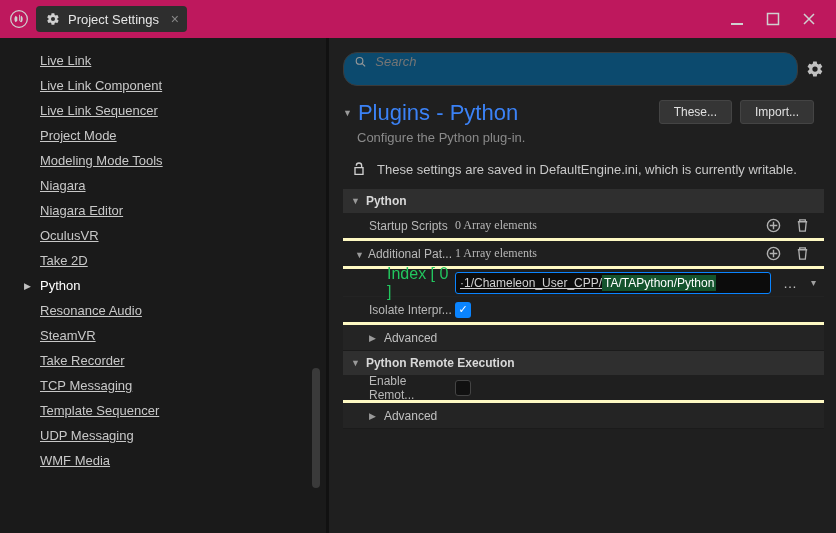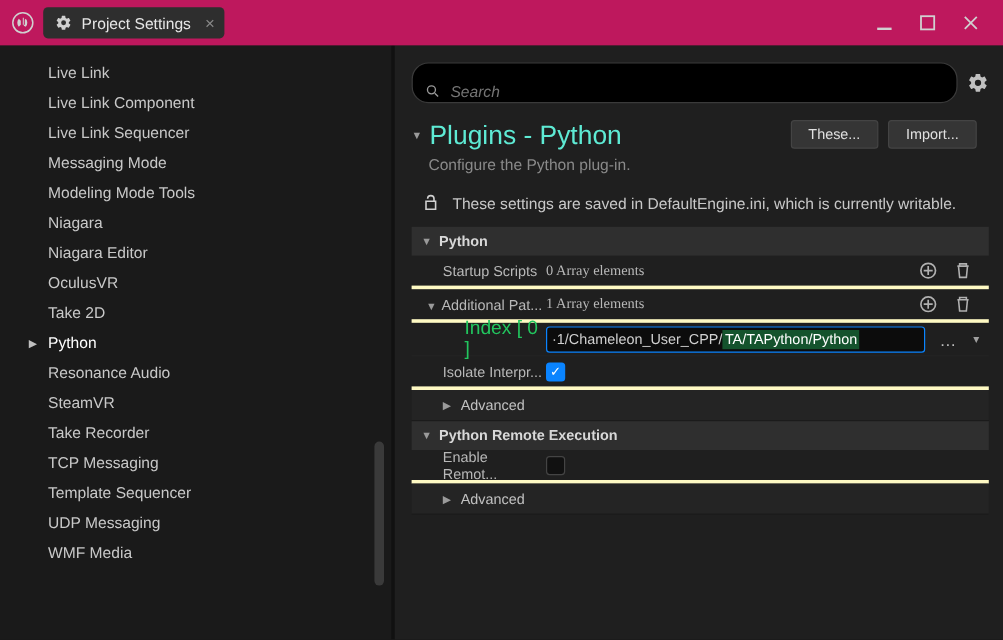--- a/index.html
+++ b/index.html
@@ -63,21 +63,21 @@
   }
   .sidebar-inner { height: 100%; overflow-y: hidden; }
   .sb-item {
     display: flex;
     align-items: center;
     padding: 5px 8px 5px 32px;
     color: #c8c8c8;
     cursor: pointer;
     position: relative;
   }
-  .sb-item span.label { }
+  .sb-item span.label { text-decoration: underline; }
   .sb-item.active { color: #fff; }
   .sb-item.active::before {
     content: '▶';
     position: absolute;
     left: 16px;
     font-size: 9px;
     color: #c0c0c0;
   }
   .sb-item.active span.label { text-decoration: none; }
   .scroll-hint {
@@ -99,26 +99,26 @@
     padding: 14px 12px 10px 14px;
     overflow: hidden;
   }
   .searchrow {
     display: flex;
     gap: 8px;
     align-items: center;
   }
   .search {
     flex: 1;
-    background: #000000;
+    background: #0c4a6e;
     border: 1px solid #3a3a3a;
     border-radius: 14px;
     height: 28px;
     display: flex;
-    align-items: flex-start;
+    align-items: flex-end;
     padding: 16px 10px;
     gap: 8px;
   }
   .search input {
     background: transparent;
     border: none;
     outline: none;
     color: #c0c0c0;
     font-size: 13px;
     font-style: italic;
@@ -126,21 +126,21 @@
   }
   .gear { width: 18px; height: 18px; cursor: pointer; color: #c0c0c0; }
   .section-hdr {
     display: flex;
     align-items: center;
     gap: 6px;
     margin-top: 14px;
   }
   .section-title {
     font-size: 22px;
-    color: #5eead4;
+    color: #3b82f6;
   }
   .section-sub {
     color: #8a8a8a;
     font-size: 13px;
     margin-top: 6px;
     padding-left: 14px;
   }
   .header-buttons {
     display: flex;
     gap: 8px;
@@ -212,21 +212,21 @@
     height: 22px;
     border-radius: 3px;
     display: flex;
     align-items: center;
     padding: 0 4px;
     font-size: 12px;
     overflow: hidden;
     white-space: nowrap;
     margin-right: 6px;
   }
-  .path-input .pre { color: #d0d0d0; }
+  .path-input .pre { color: #d0d0d0; text-decoration: underline; }
   .path-input .sel { background: #14532d; color: #fff; padding: 1px 2px; }
   .ellipsis-btn { color:#c0c0c0; font-size: 14px; padding: 0 6px; cursor: pointer; }
   .chev { color:#a0a0a0; font-size: 10px; padding: 0 8px; cursor: pointer; }
   .checkbox {
     width: 16px; height: 16px; background: #0a84ff; border-radius: 3px;
     display: flex; align-items: center; justify-content: center;
     color: #fff; font-size: 11px;
   }
   .checkbox.off { background: #111; border: 1px solid #444; }
   .adv-row {
@@ -274,21 +274,21 @@
         <div class="sb-item">
           <span class="label">Live Link</span>
         </div>
         <div class="sb-item">
           <span class="label">Live Link Component</span>
         </div>
         <div class="sb-item">
           <span class="label">Live Link Sequencer</span>
         </div>
         <div class="sb-item">
-          <span class="label">Messaging Mode</span>
+          <span class="label">Project Mode</span>
         </div>
         <div class="sb-item">
           <span class="label">Modeling Mode Tools</span>
         </div>
         <div class="sb-item">
           <span class="label">Niagara</span>
         </div>
         <div class="sb-item">
           <span class="label">Niagara Editor</span>
         </div>

